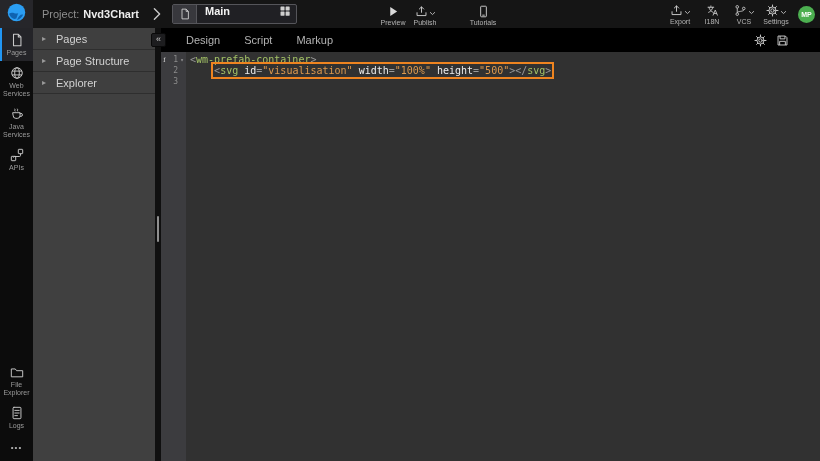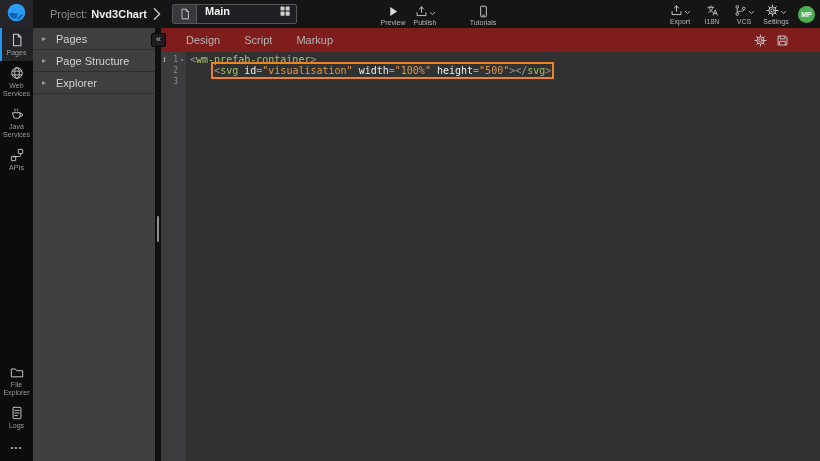--- a/index.html
+++ b/index.html
@@ -2,21 +2,21 @@
 <html><head>
 <meta charset="utf-8">
 <style>
   *{margin:0;padding:0;box-sizing:border-box}
   html,body{width:820px;height:461px;overflow:hidden;background:#303030;font-family:"Liberation Sans",sans-serif}
   .stage{position:relative;width:820px;height:461px;background:#303030}
 
   
   .topbar{position:absolute;top:0;left:0;width:820px;height:28px;background:#151515;display:flex;align-items:center;z-index:6}
   .logo{width:33px;height:28px;background:#26262a;display:flex;align-items:center;justify-content:center;cursor:pointer}
-  .project{margin-left:17px;font-size:11px;white-space:nowrap}
+  .project{margin-left:9px;font-size:11px;white-space:nowrap}
   .plabel{color:#8f8f8f}
   .pname{color:#ededed;font-weight:bold;margin-left:4px}
   .tb-chev{position:absolute;left:152px;top:7px;display:flex}
   .main-tab{position:absolute;left:172px;top:4px;width:125px;height:20px;border:1px solid #55555a;border-radius:2px;display:flex;align-items:flex-start;background:#202024;cursor:pointer}
   .mt-icon{width:24px;height:100%;background:#38383d;border-right:1px solid #55555a;display:flex;align-items:center;justify-content:center}
   .mt-label{flex:1;padding-left:8px;font-size:11px;font-weight:bold;color:#f2f2f2}
   .mt-grid{margin-right:5px;display:flex}
   .tb-action{display:flex;flex-direction:column;align-items:center;justify-content:center;height:25px;cursor:pointer}
   .topbar>.tb-action{position:absolute;top:2px}
   [data-name="topbar-action-preview"]{left:374px;width:38px}
@@ -43,21 +43,21 @@
   .sp-row{height:22px;display:flex;align-items:center;padding-left:9px;border-bottom:1px solid #2e2e2e;color:#d2d2d2;font-size:11px;cursor:pointer;background:#3f3f3f}
   .sp-row .tri{color:#9a9a9a;font-size:8px;margin-right:10px;line-height:1}
 
   
   .strip{position:absolute;left:155px;top:28px;bottom:0;width:6px;background:#101010;z-index:5}
   .collapse-btn{position:absolute;left:151px;top:33px;width:15px;height:14px;background:#1d1d1f;border:1px solid #090909;border-radius:2px;color:#c9c9c9;font-size:9px;line-height:11px;text-align:center;z-index:7;cursor:pointer}
   .strip-thumb{position:absolute;left:157px;top:216px;width:2px;height:26px;background:#8f8f8f;border-radius:1px;z-index:7;cursor:ns-resize}
 
   
   .main{position:absolute;left:161px;top:28px;right:0;bottom:0}
-  .tabbar{position:relative;height:24px;background:#7f1d1d;display:flex;padding-left:13px}
+  .tabbar{position:relative;height:24px;background:#000000;display:flex;padding-left:13px}
   .tab{padding:0 12px;font-size:11px;color:#b3b3b3;line-height:24px;cursor:pointer;position:relative}
   .tab.active{background:#212125;color:#fafafa;font-weight:bold;border-top:2px solid #2e9cff;line-height:22px}
   .tab.annotated::after{content:"";position:absolute;left:0;right:0;top:0;bottom:3px;border:2px solid #ee8420;pointer-events:none}
   .ed-actions{position:absolute;top:5px;right:31px;display:flex;gap:9px;z-index:2}
   .ed-btn{display:flex;color:#c9c9c9;cursor:pointer}
   .codearea{position:absolute;left:0;right:0;top:24px;bottom:0;display:flex;background:#313131}
   .gutter{width:25px;background:#3c3c3f;padding-top:2px}
   .gl{height:11px;display:flex;align-items:center;font-family:"DejaVu Sans Mono",monospace;font-size:8px;color:#8c8c8c}
   .gmark{width:7px;text-align:center;color:#cfcfcf;font-style:italic;font-family:"DejaVu Serif",serif;font-size:8px}
   .gnum{width:10px;text-align:right}

